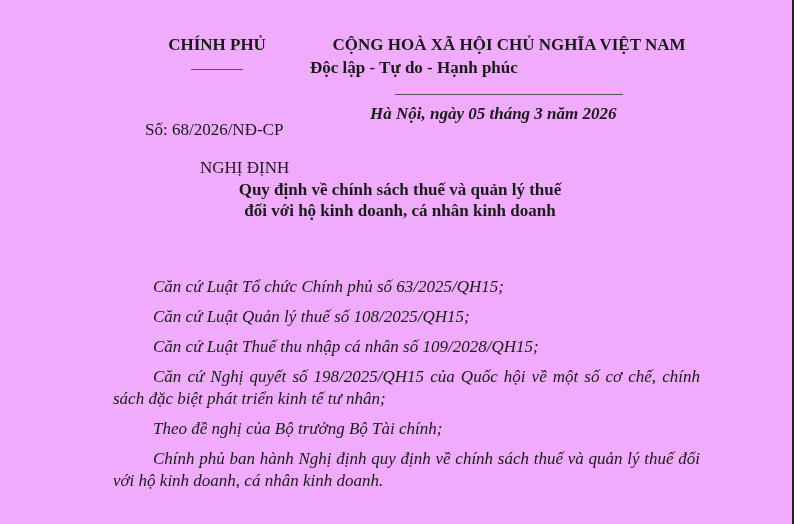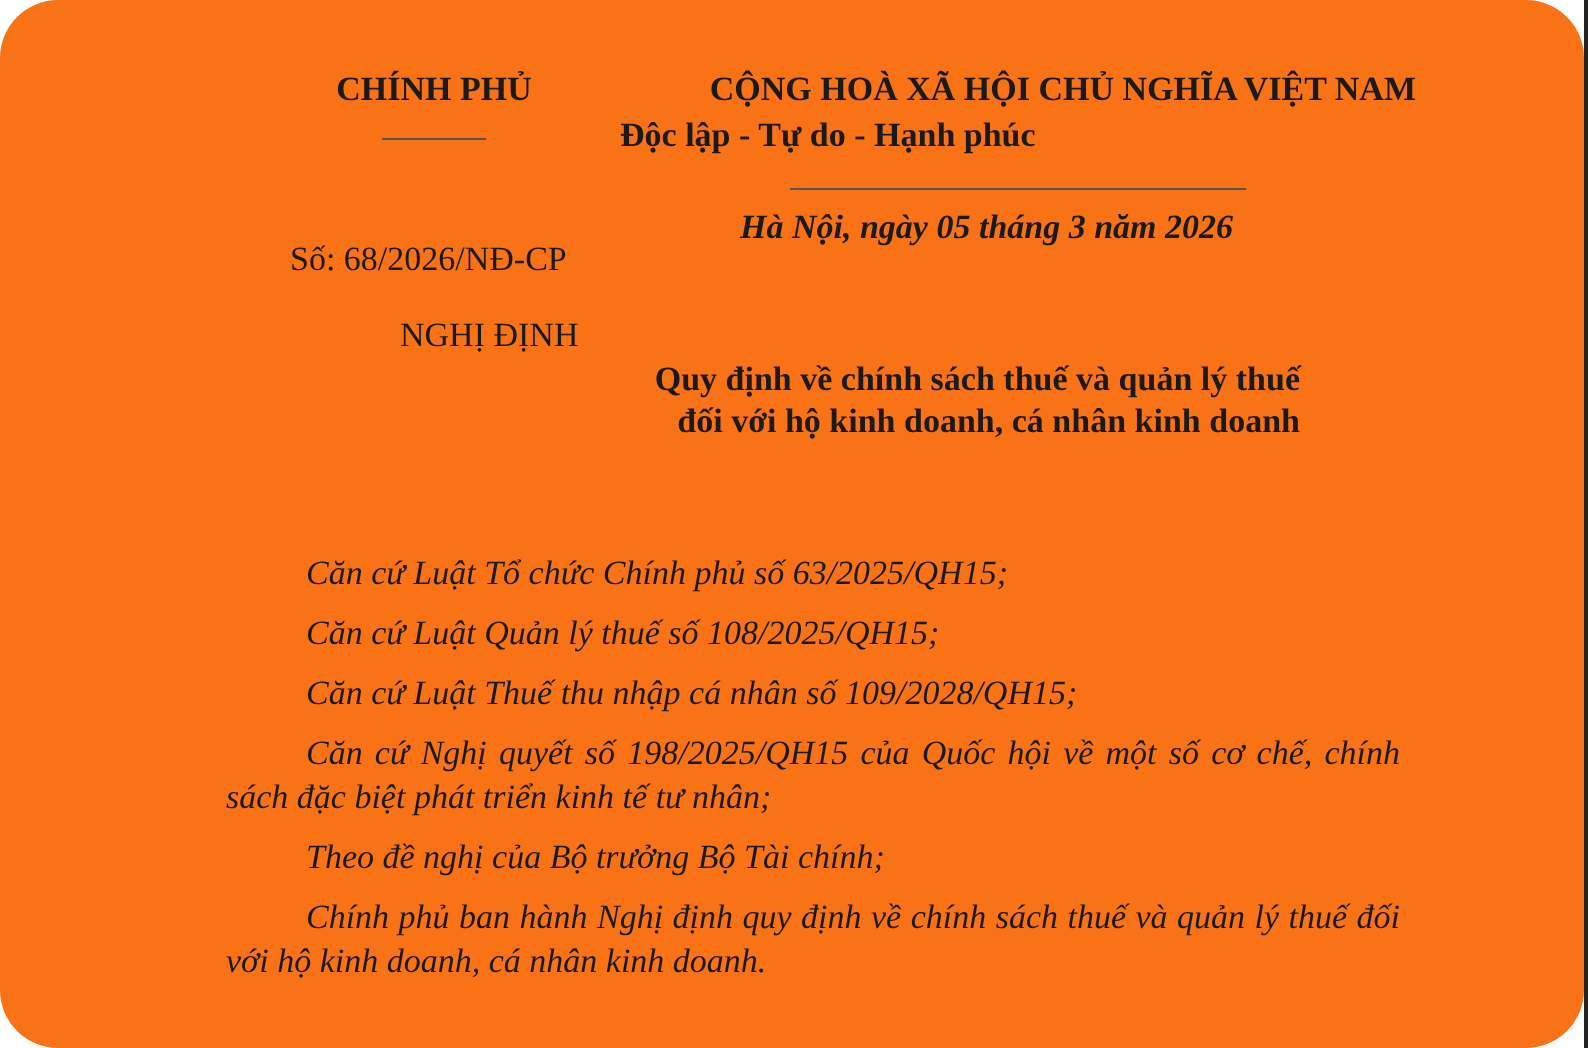--- a/index.html
+++ b/index.html
@@ -13,22 +13,21 @@
       position: relative;
       overflow: hidden;
       font-family: "Liberation Serif", "DejaVu Serif", serif;
       color: #1a1a1a;
     }
     .page {
       position: absolute;
       left: 0; top: 0;
       width: 792px;
       height: 524px;
-      background: #f97316;
-      border-radius: 29px;
+      background: #f0abfc;
     }
     .edge-bar {
       position: absolute;
       right: 0; top: 0;
       width: 2px;
       height: 524px;
       background: #222222;
     }
     .abs { position: absolute; white-space: nowrap; }
 
@@ -41,21 +40,21 @@
     }
     .agency-rule {
       position: absolute;
       left: 191px; top: 69px;
       width: 52px; height: 1px;
       background: #555555;
     }
     .republic {
       left: 310px; top: 35px;
       width: 398px;
-      text-align: right;
+      text-align: center;
       font-weight: bold;
       font-size: 17px;
     }
     .motto {
       left: 310px; top: 58px;
       width: 398px;
       text-align: left;
       font-weight: bold;
       font-size: 17px;
     }
@@ -78,21 +77,21 @@
     }
     .doc-type {
       left: 200px; top: 158px;
       width: 400px;
       font-weight: normal;
       font-size: 17px;
     }
     .doc-title {
       left: 150px; top: 179px;
       width: 500px;
-      text-align: right;
+      text-align: center;
       font-weight: bold;
       font-size: 17px;
       line-height: 21px;
       white-space: normal;
     }
     .body {
       position: absolute;
       left: 113px; top: 240px;
       width: 587px;
       font-size: 17px;

